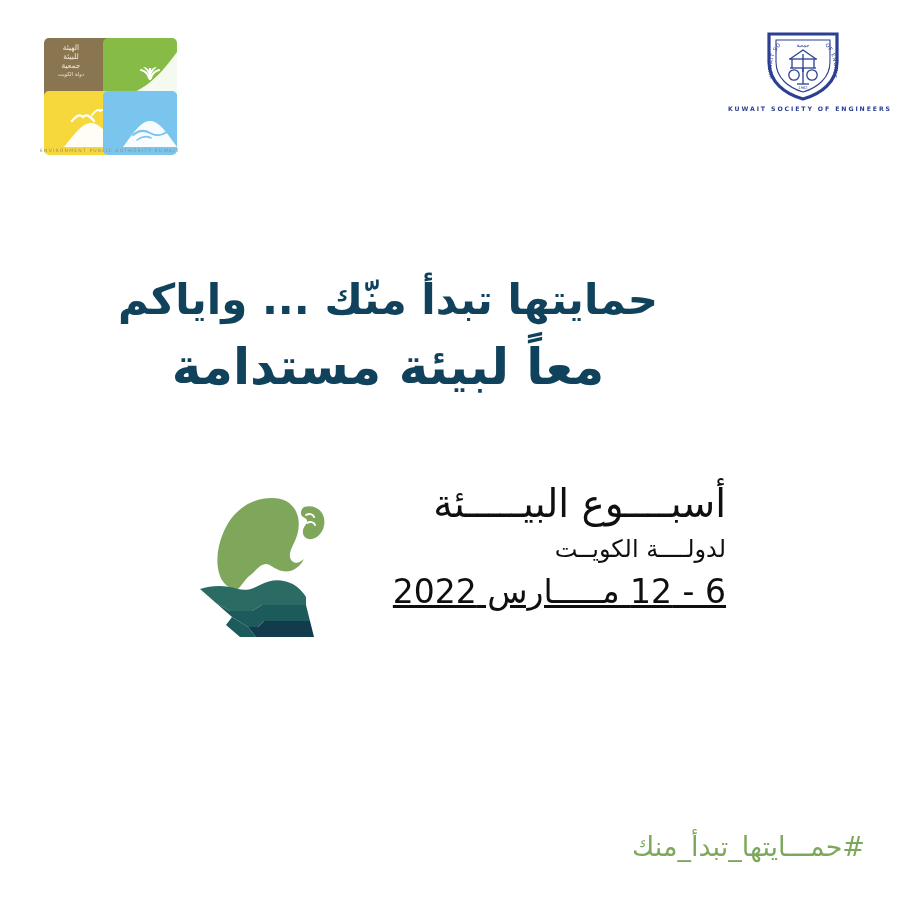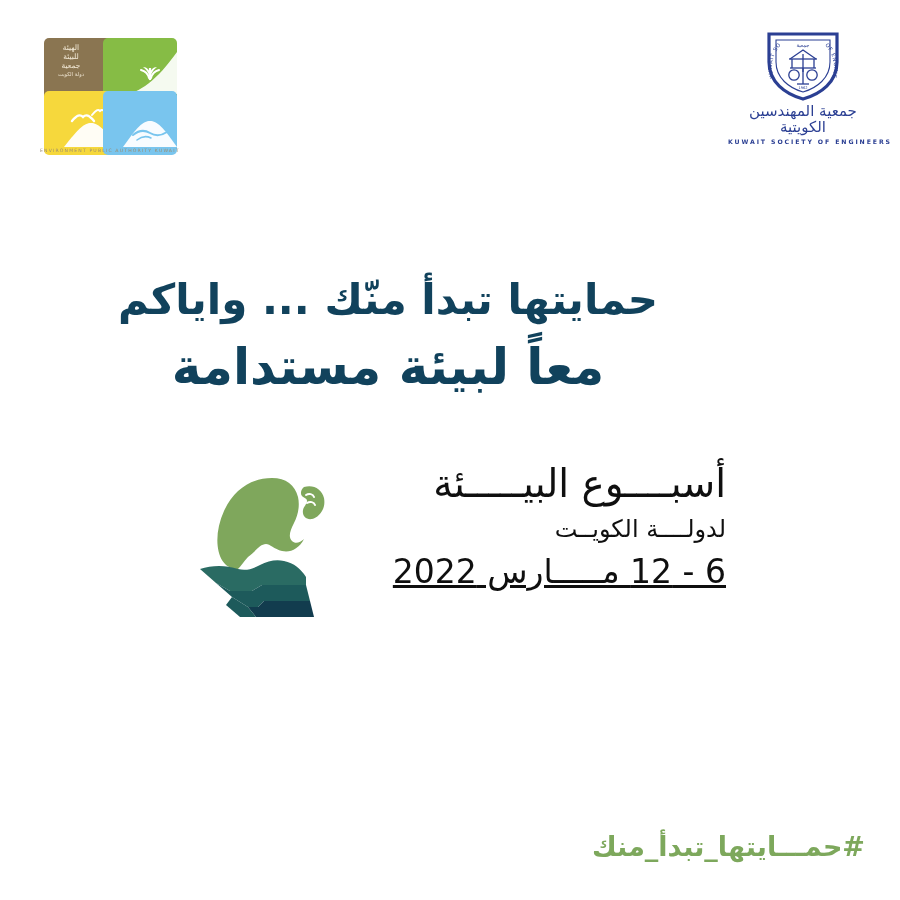--- a/index.html
+++ b/index.html
@@ -121,21 +121,21 @@
     line-height: 66px;
     margin-top: 6px;
     letter-spacing: -0.5px;
     text-align: center;
   }
 
   
   #event-lockup {
     position: absolute;
     left: 186px;
-    top: 460px;
+    top: 480px;
     width: 540px;
     height: 165px;
   }
   #event-mark {
     position: absolute;
     left: 0;
     top: 5px;
     width: 160px;
     height: 152px;
   }
@@ -167,21 +167,21 @@
   }
 
   
   #hashtag {
     position: absolute;
     right: 35px;
     bottom: 38px;
     direction: rtl;
     color: #7da85c;
     font-size: 27px;
-    font-weight: bold;
+    font-weight: normal;
     letter-spacing: 0px;
     white-space: nowrap;
   }
 </style>
 </head>
 <body>
 
 <div id="poster">
 
   <div id="epa-logo">
@@ -244,21 +244,20 @@
       <text x="44" y="61" text-anchor="middle" fill="#2b3f93" font-size="3.6" font-family="'DejaVu Sans', sans-serif">1962</text>
       <path id="arcL" d="M15 50 A32 32 0 0 1 22 17" fill="none"></path>
       <path id="arcR" d="M66 17 A32 32 0 0 1 73 50" fill="none"></path>
       <text fill="#2b3f93" font-size="5.4" font-family="'DejaVu Sans', sans-serif" letter-spacing="0.6">
         <textPath href="#arcL">KUWAIT SOCIETY</textPath>
       </text>
       <text fill="#2b3f93" font-size="5.4" font-family="'DejaVu Sans', sans-serif" letter-spacing="0.6">
         <textPath href="#arcR">OF ENGINEERS</textPath>
       </text>
     </svg>
-    <div id="kse-arabic">جمعية المهندسين الكويتية</div>
     <div id="kse-english">KUWAIT SOCIETY OF ENGINEERS</div>
   </div>
 
   <div id="headline">
     <div id="headline-line1">حمايتها تبدأ منّك ... واياكم</div>
     <div id="headline-line2">معاً لبيئة مستدامة</div>
   </div>
 
   <div id="event-lockup">
 

